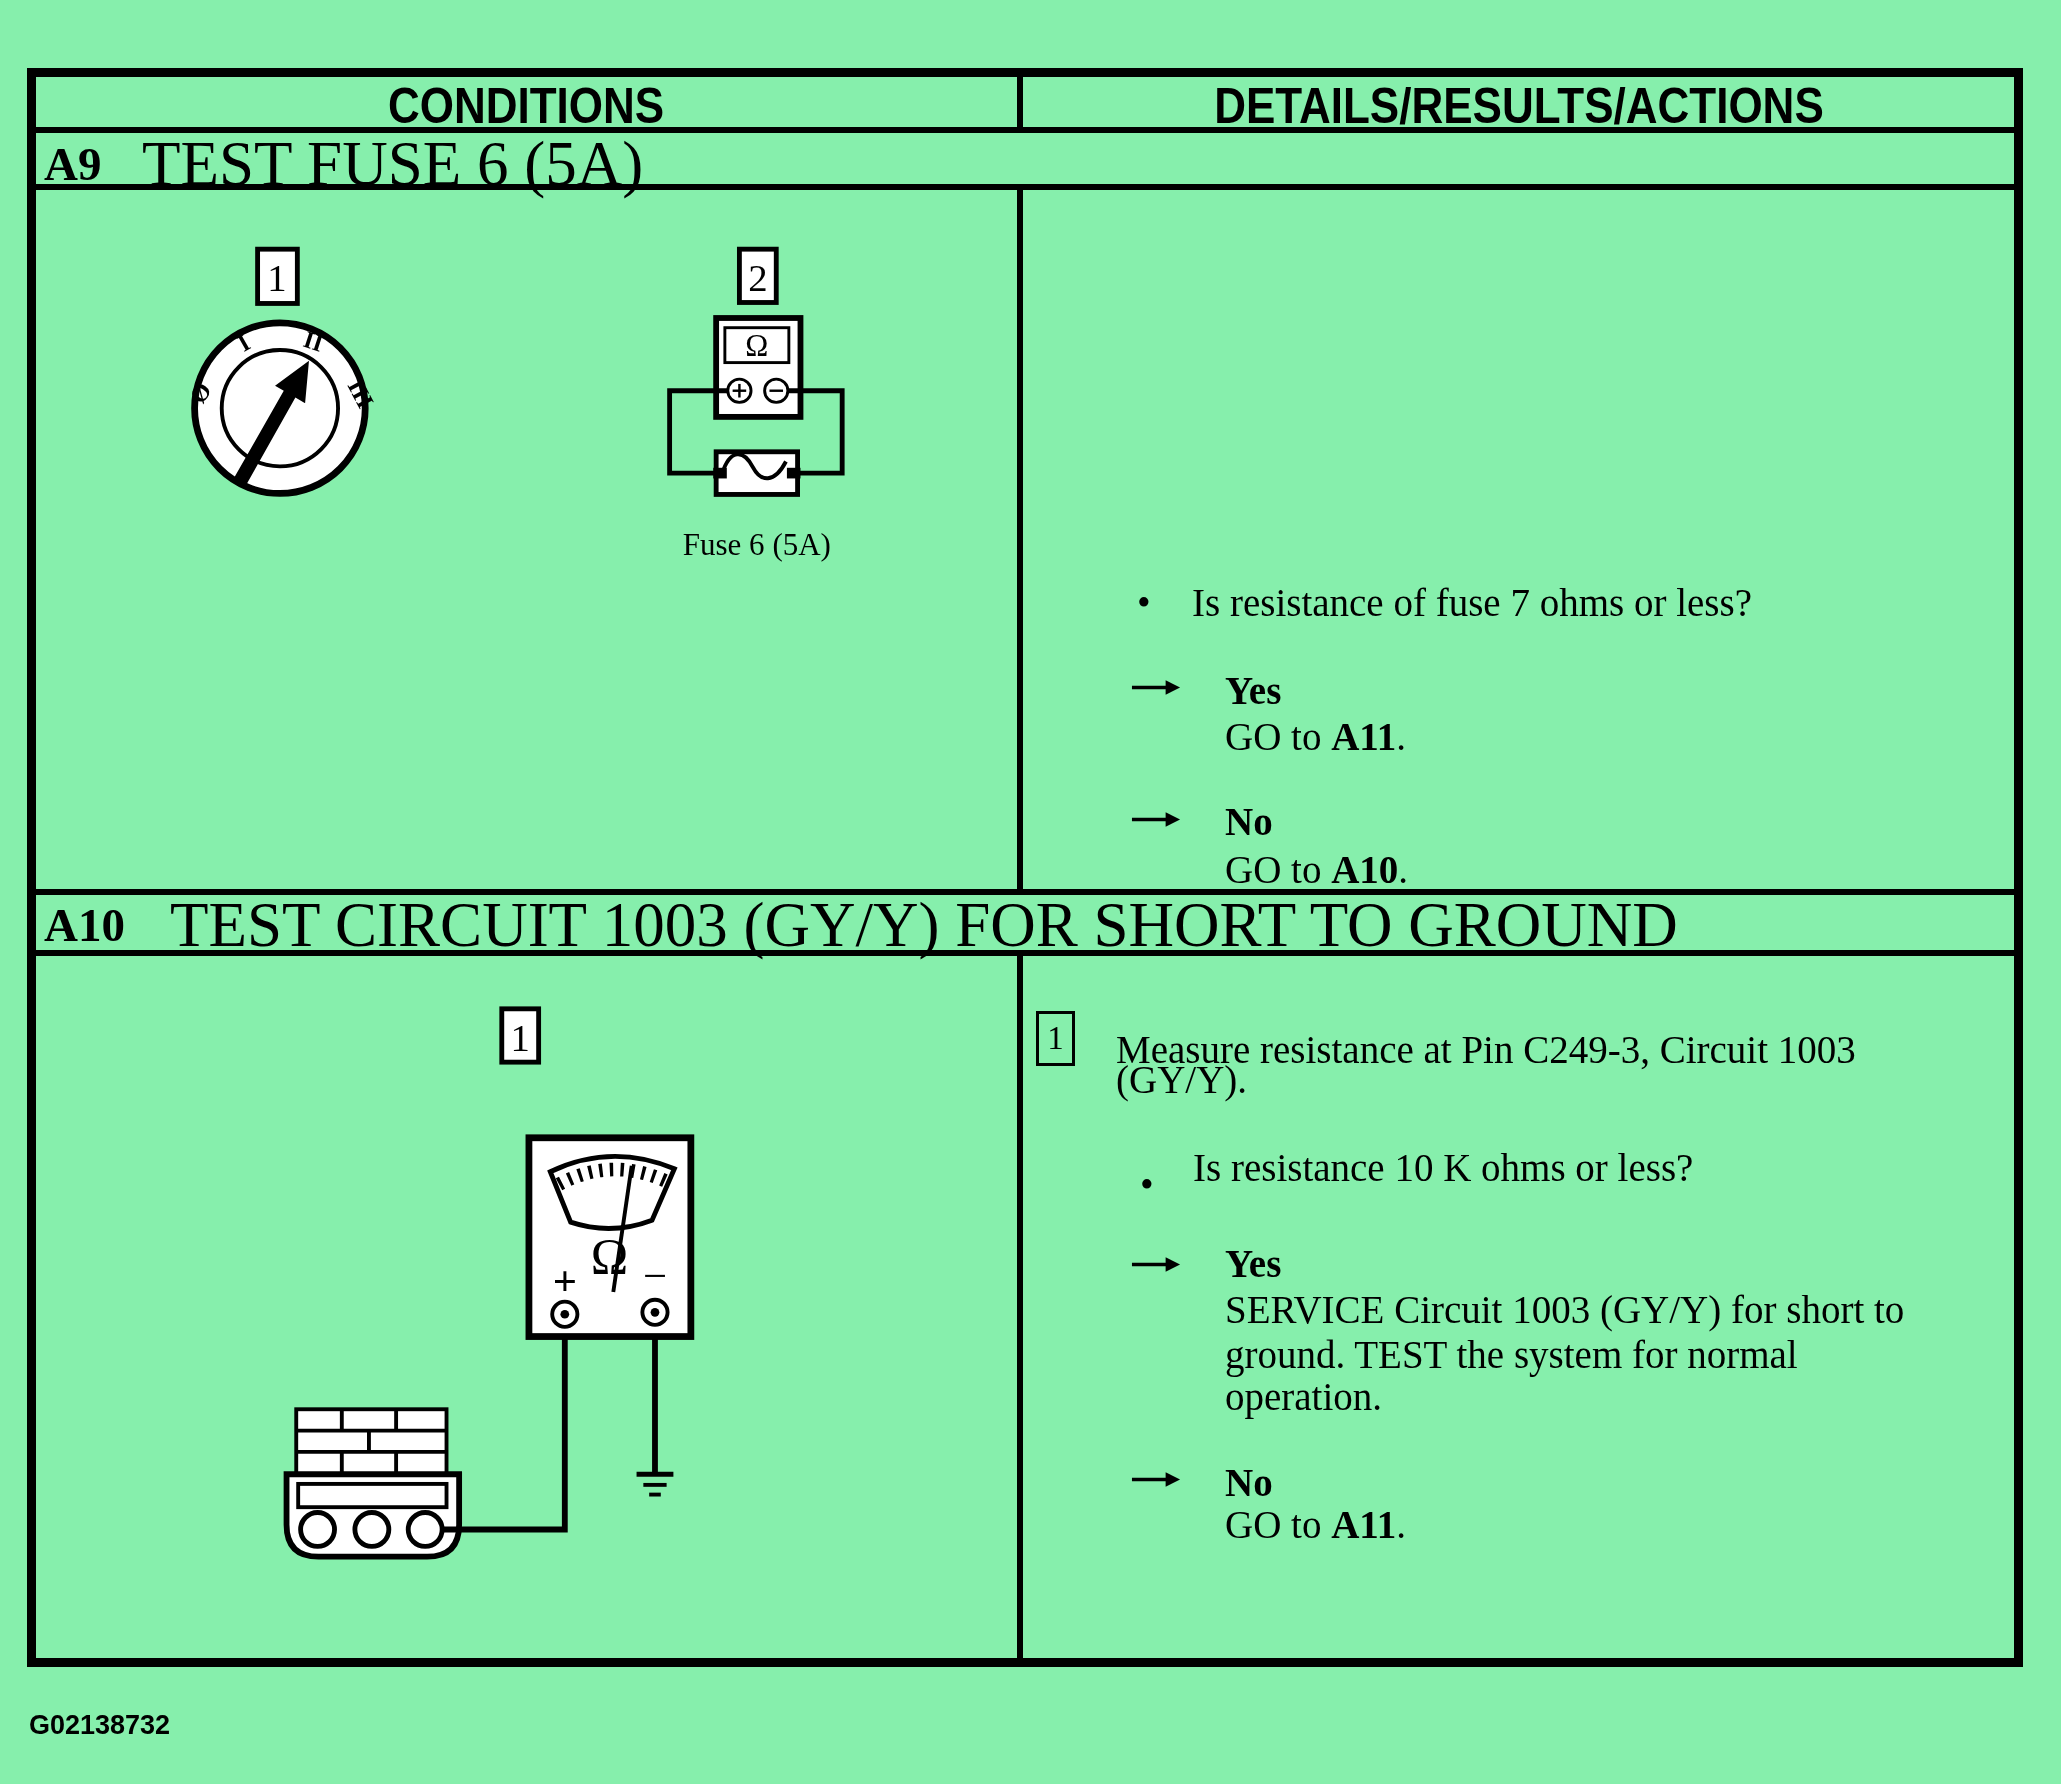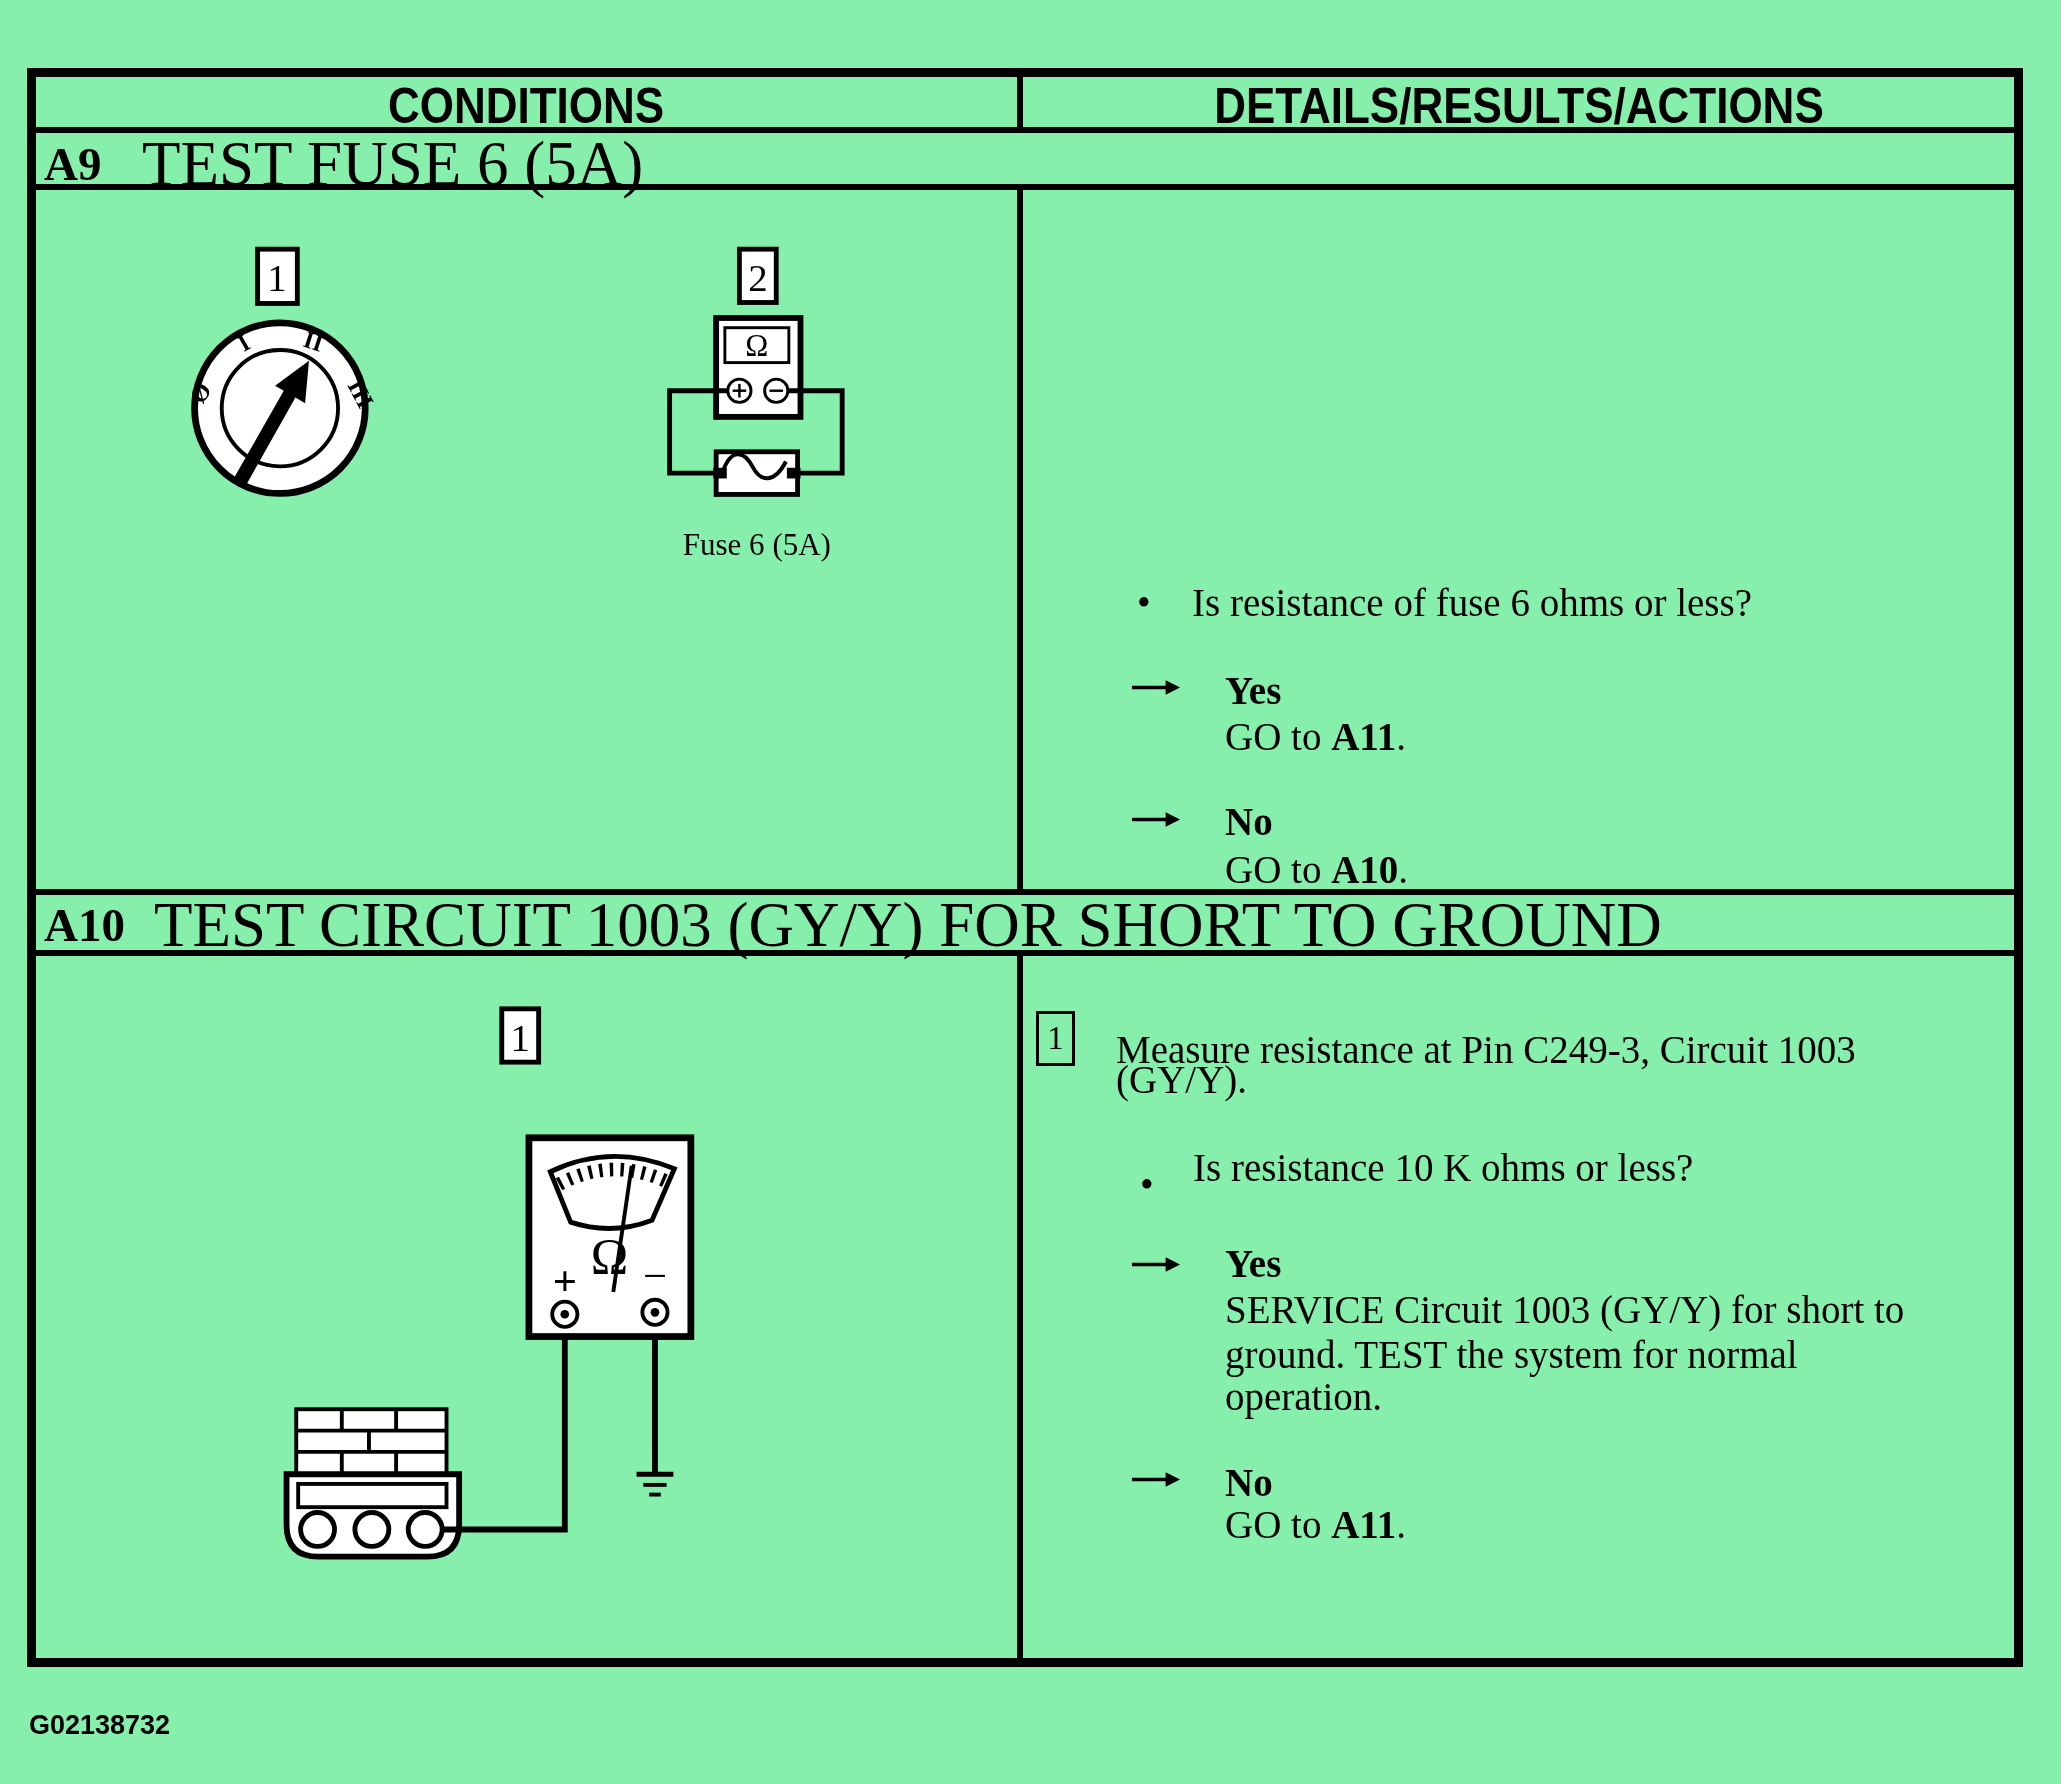--- a/index.html
+++ b/index.html
@@ -101,42 +101,42 @@
       <line x1="605" y1="173" x2="619" y2="173" stroke="#000" stroke-width="2.5"></line>
       <line x1="612" y1="166" x2="612" y2="180" stroke="#000" stroke-width="2.5"></line>
       <circle cx="650" cy="173" r="12" fill="#fff" stroke="#000" stroke-width="3"></circle>
       <line x1="643" y1="173" x2="657" y2="173" stroke="#000" stroke-width="2.5"></line>
 
       <text x="630" y="342" font-size="32" text-anchor="middle">Fuse 6 (5A)</text>
     </g>
   </svg>
 
   <div class="body" style="left:1137px;top:581px;">•</div>
-  <div class="body" style="left:1192px;top:581px;">Is resistance of fuse 6 ohms or less?</div>
+  <div class="body" style="left:1192px;top:581px;">Is resistance of fuse 7 ohms or less?</div>
 
   <svg style="left:1130px;top:675px;" width="52" height="25" viewBox="0 0 54 26">
     <line x1="2" y1="13" x2="40" y2="13" stroke="#000" stroke-width="3.5"></line>
     <polygon points="37,5.5 52,13 37,20.5" fill="#000"></polygon>
   </svg>
   <div class="body b" style="left:1225px;top:669px;">Yes</div>
   <div class="body" style="left:1225px;top:715px;">
     <span>GO to </span><span class="b">A11</span><span>.</span>
   </div>
 
   <svg style="left:1130px;top:807px;" width="52" height="25" viewBox="0 0 54 26">
     <line x1="2" y1="13" x2="40" y2="13" stroke="#000" stroke-width="3.5"></line>
     <polygon points="37,5.5 52,13 37,20.5" fill="#000"></polygon>
   </svg>
   <div class="body b" style="left:1225px;top:800px;">No</div>
   <div class="body" style="left:1225px;top:848px;">
     <span>GO to </span><span class="b">A10</span><span>.</span>
   </div>
 
   <div class="ttl-id" style="left:44px;top:902px;">A10</div>
-  <div class="ttl" style="left:154px;top:902px;text-decoration:underline;">TEST CIRCUIT 1003 (GY/Y) FOR SHORT TO GROUND</div>
+  <div class="ttl" style="left:170px;top:902px;text-decoration:underline;">TEST CIRCUIT 1003 (GY/Y) FOR SHORT TO GROUND</div>
 
   <svg style="left:272px;top:999px;" width="446" height="582" viewBox="0 0 460 600">
 
     <g>
       <rect x="237" y="10" width="38" height="55" fill="#fff" stroke="#000" stroke-width="5"></rect>
       <text x="256" y="53" font-size="40" text-anchor="middle">1</text>
     </g>
 
     <g>
       <rect x="25" y="423" width="155" height="67" fill="#fff" stroke="#000" stroke-width="4"></rect>

